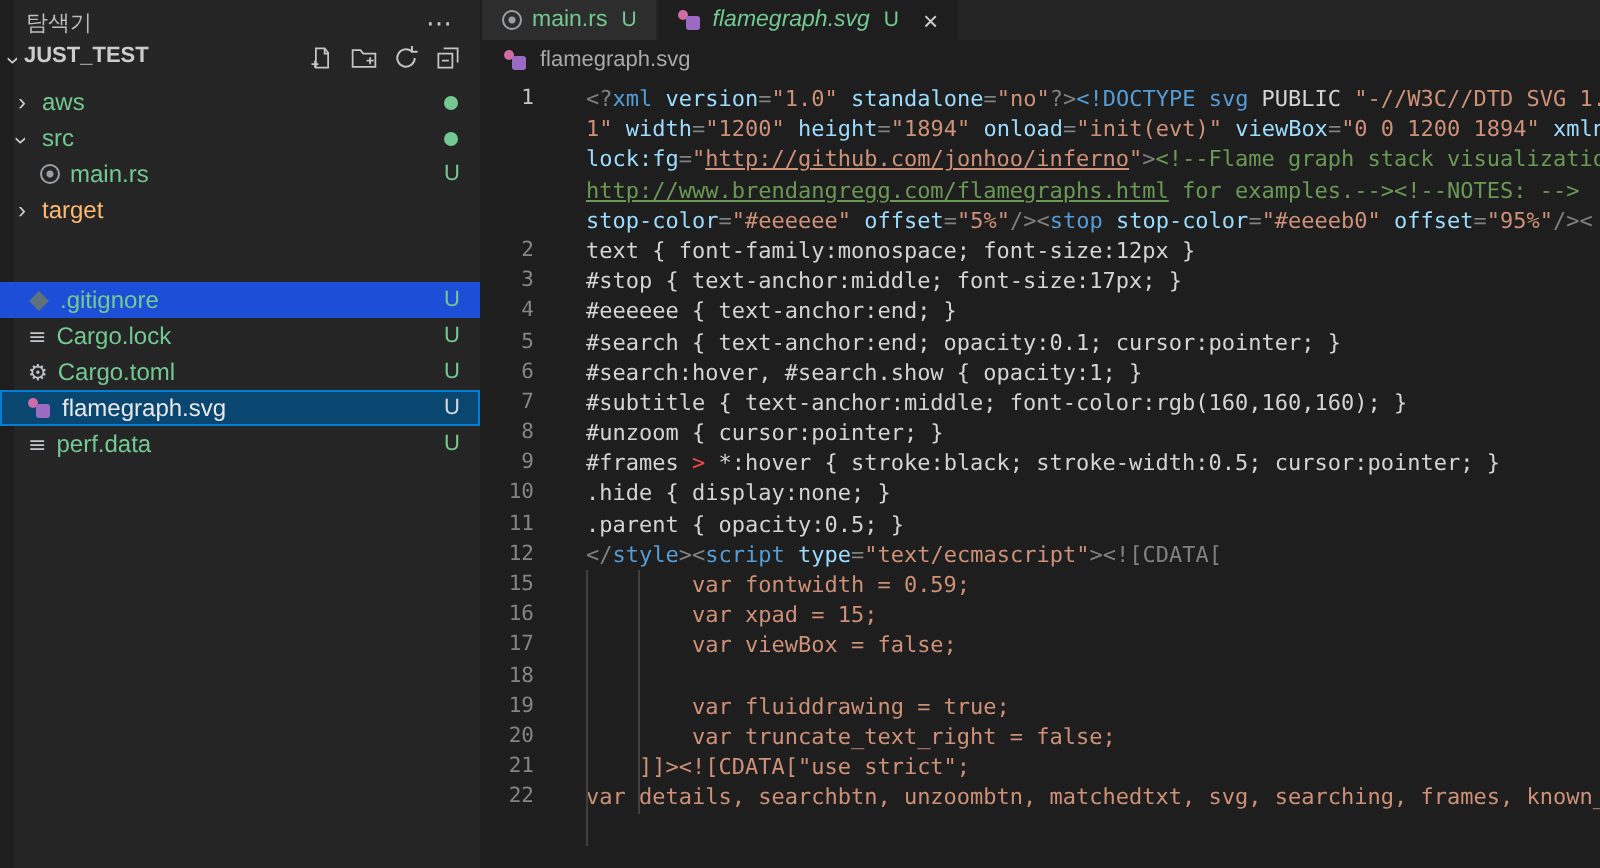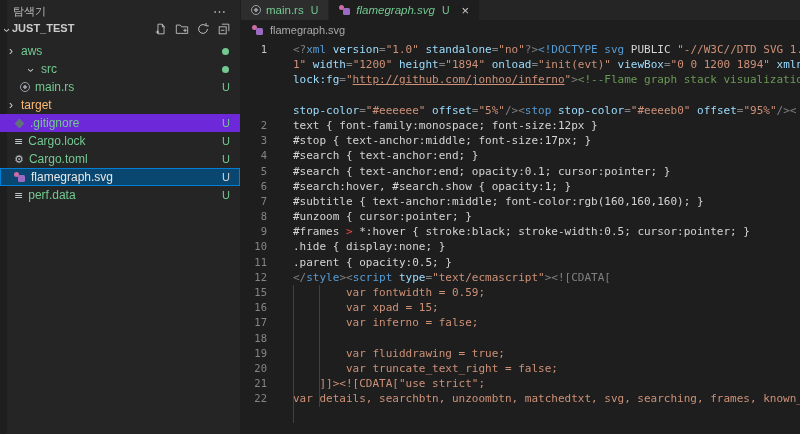--- a/index.html
+++ b/index.html
@@ -19,21 +19,21 @@
   .section-row { position:relative; height:20px; display:flex; align-items:flex-start; font-size:11px; font-weight:bold; color:#cccccc; padding-left:2px; }
   .section-row .toolbar { margin-left:auto; display:flex; gap:7px; padding-right:9px; }
   .toolbar svg { width:14px; height:14px; display:block; cursor:pointer; }
 
   .chev { display:inline-block; width:10px; font-size:12px; font-weight:normal; color:#cccccc; text-align:center; transform-origin:45% 55%; }
   .chev.open { transform:rotate(90deg); }
 
   #tree { position:relative; }
   .tree-row { height:18px; display:flex; align-items:center; font-size:12px; cursor:pointer; }
   .tree-row.selected { background:#094771; outline:1px solid #007fd4; outline-offset:-1px; }
-  .tree-row.hoverbg { background:#6d28d9; }
+  .tree-row.hoverbg { background:#1d4ed8;margin-top:27px; }
   .tree-row .label { margin-left:5px; white-space:nowrap; }
   .c-green { color:#73c991; }
   .c-gray  { color:#fdba74; }
   .c-white { color:#e8e8e8; }
   .badge { margin-left:auto; margin-right:10px; font-size:11px; color:#73c991; }
   .badge.white { color:#d8d8d8; }
   .dotbadge { margin-left:auto; margin-right:11px; width:7px; height:7px; border-radius:50%; background:#73c991; }
 
   .icon-rust { display:inline-block; width:10px; height:10px; border:1.5px solid #9aa0a6; border-radius:50%; box-sizing:border-box; background:radial-gradient(circle at 50% 50%, #9aa0a6 0 1.5px, transparent 2px); }
   .icon-diamond { display:inline-block; width:7px; height:7px; margin:0 2px; background:#5f7179; transform:rotate(45deg); }
@@ -115,21 +115,21 @@
           </svg>
       </span>
     </div>
 
     <div id="tree">
         <div class="tree-row" style="padding-left: 6px;">
           <span class="chev">›</span>
           <span class="label c-green">aws</span>
           <span class="dotbadge"></span>
         </div>
-        <div class="tree-row" style="padding-left: 6px; margin-left: 20px;">
+        <div class="tree-row" style="padding-left: 6px;">
           <span class="chev open">›</span>
           <span class="label c-green">src</span>
           <span class="dotbadge"></span>
         </div>
         <div class="tree-row" style="padding-left: 20px;">
           <span class="icon-rust"></span>
           <span class="label c-green">main.rs</span>
           <span class="badge">U</span>
         </div>
         <div class="tree-row" style="padding-left: 6px;">
@@ -192,36 +192,36 @@
         </span>
       <span>flamegraph.svg</span>
     </div>
 
     <div id="code">
       <div class="guide g1"></div>
       <div class="guide g2"></div>
     <div class="crow"><span class="lnum cur">1</span><span class="ctext"><span class="pun">&lt;?</span><span class="tag">xml</span><span class="attr"> version</span><span class="pun">=</span><span class="str">"1.0"</span><span class="attr"> standalone</span><span class="pun">=</span><span class="str">"no"</span><span class="pun">?&gt;</span><span class="tag">&lt;!DOCTYPE svg</span><span class="txt"> PUBLIC </span><span class="str">"-//W3C//DTD SVG 1.1//EN"</span></span></div>
         <div class="crow"><span class="lnum"></span><span class="ctext"><span class="str">1"</span><span class="attr"> width</span><span class="pun">=</span><span class="str">"1200"</span><span class="attr"> height</span><span class="pun">=</span><span class="str">"1894"</span><span class="attr"> onload</span><span class="pun">=</span><span class="str">"init(evt)"</span><span class="attr"> viewBox</span><span class="pun">=</span><span class="str">"0 0 1200 1894"</span><span class="attr"> xmlns</span></span></div>
         <div class="crow"><span class="lnum"></span><span class="ctext"><span class="attr">lock:fg</span><span class="pun">=</span><span class="str">"</span><span class="strlink">http://github.com/jonhoo/inferno</span><span class="str">"</span><span class="pun">&gt;</span><span class="com">&lt;!--Flame graph stack visualization. See </span></span></div>
-        <div class="crow"><span class="lnum"></span></div>
+        <div class="crow"><span class="lnum"></span><span class="ctext"><span class="comlink">http://www.brendangregg.com/flamegraphs.html</span><span class="com"> for examples.--&gt;</span><span class="com">&lt;!--NOTES: --&gt;</span></span></div>
         <div class="crow"><span class="lnum"></span><span class="ctext"><span class="attr">stop-color</span><span class="pun">=</span><span class="str">"#eeeeee"</span><span class="attr"> offset</span><span class="pun">=</span><span class="str">"5%"</span><span class="pun">/&gt;</span><span class="pun">&lt;</span><span class="tag">stop</span><span class="attr"> stop-color</span><span class="pun">=</span><span class="str">"#eeeeb0"</span><span class="attr"> offset</span><span class="pun">=</span><span class="str">"95%"</span><span class="pun">/&gt;</span><span class="pun">&lt;</span></span></div>
         <div class="crow"><span class="lnum">2</span><span class="ctext"><span class="txt">text { font-family:monospace; font-size:12px }</span></span></div>
         <div class="crow"><span class="lnum">3</span><span class="ctext"><span class="txt">#stop { text-anchor:middle; font-size:17px; }</span></span></div>
-        <div class="crow"><span class="lnum">4</span><span class="ctext"><span class="txt">#search { text-anchor:end; }</span></span></div>
+        <div class="crow"><span class="lnum">4</span><span class="ctext"><span class="txt">#eeeeee { text-anchor:end; }</span></span></div>
         <div class="crow"><span class="lnum">5</span><span class="ctext"><span class="txt">#search { text-anchor:end; opacity:0.1; cursor:pointer; }</span></span></div>
         <div class="crow"><span class="lnum">6</span><span class="ctext"><span class="txt">#search:hover, #search.show { opacity:1; }</span></span></div>
         <div class="crow"><span class="lnum">7</span><span class="ctext"><span class="txt">#subtitle { text-anchor:middle; font-color:rgb(160,160,160); }</span></span></div>
         <div class="crow"><span class="lnum">8</span><span class="ctext"><span class="txt">#unzoom { cursor:pointer; }</span></span></div>
         <div class="crow"><span class="lnum">9</span><span class="ctext"><span class="txt">#frames </span><span class="inv">&gt;</span><span class="txt"> *:hover { stroke:black; stroke-width:0.5; cursor:pointer; }</span></span></div>
         <div class="crow"><span class="lnum">10</span><span class="ctext"><span class="txt">.hide { display:none; }</span></span></div>
         <div class="crow"><span class="lnum">11</span><span class="ctext"><span class="txt">.parent { opacity:0.5; }</span></span></div>
         <div class="crow"><span class="lnum">12</span><span class="ctext"><span class="pun">&lt;/</span><span class="tag">style</span><span class="pun">&gt;&lt;</span><span class="tag">script</span><span class="attr"> type</span><span class="pun">=</span><span class="str">"text/ecmascript"</span><span class="pun">&gt;&lt;![CDATA[</span></span></div>
         <div class="crow"><span class="lnum">15</span><span class="ctext"><span class="str">        var fontwidth = 0.59;</span></span></div>
         <div class="crow"><span class="lnum">16</span><span class="ctext"><span class="str">        var xpad = 15;</span></span></div>
-        <div class="crow"><span class="lnum">17</span><span class="ctext"><span class="str">        var inferno = false;</span></span></div>
+        <div class="crow"><span class="lnum">17</span><span class="ctext"><span class="str">        var viewBox = false;</span></span></div>
         <div class="crow"><span class="lnum">18</span></div>
         <div class="crow"><span class="lnum">19</span><span class="ctext"><span class="str">        var fluiddrawing = true;</span></span></div>
         <div class="crow"><span class="lnum">20</span><span class="ctext"><span class="str">        var truncate_text_right = false;</span></span></div>
         <div class="crow"><span class="lnum">21</span><span class="ctext"><span class="str">    ]]&gt;&lt;![CDATA["use strict";</span></span></div>
         <div class="crow"><span class="lnum">22</span><span class="ctext"><span class="str">var details, searchbtn, unzoombtn, matchedtxt, svg, searching, frames, known_font_width;</span></span></div>
       </div>
   </main>
 
 </div>
 

